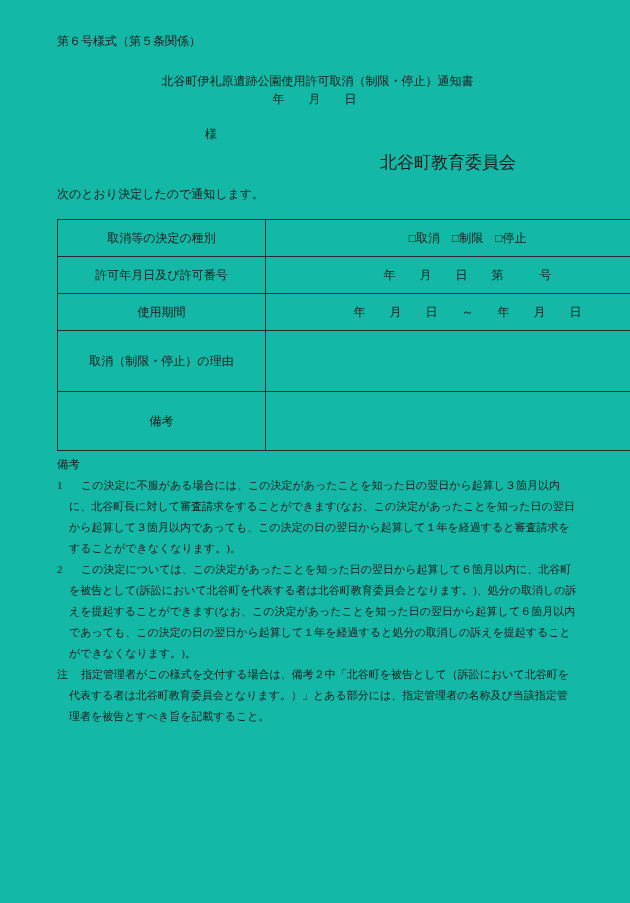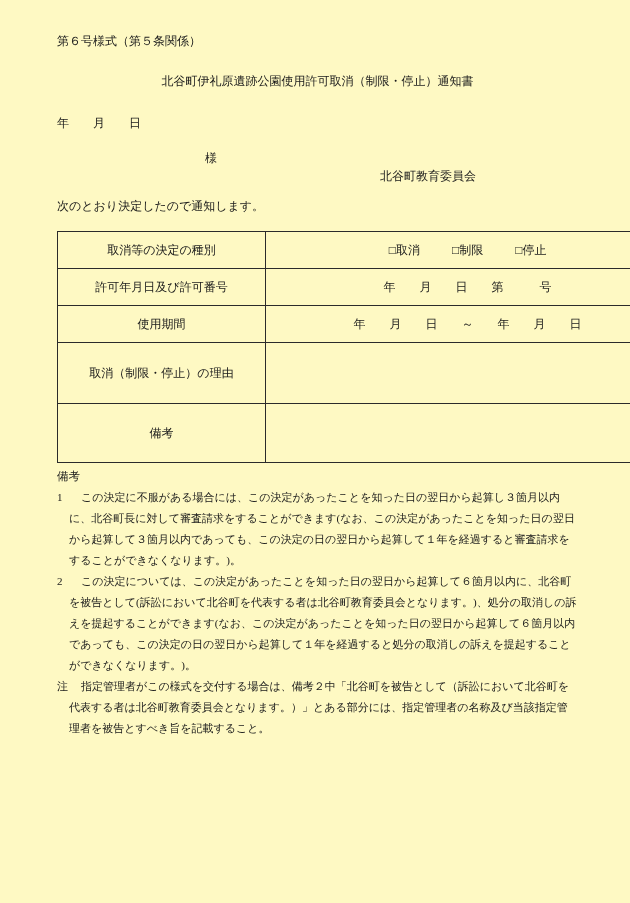--- a/index.html
+++ b/index.html
@@ -1,50 +1,51 @@
 <!DOCTYPE html>
 <html lang="ja"><head>
 <meta charset="utf-8">
 <style>
   html,body{margin:0;padding:0;background:#888;}
   .page{
     position:relative;
     width:630px;height:903px;
     margin:0 auto;
-    background:#fef9c3;
+    background:#14b8a6;
     color:#1a1a1a;
     font-family:"Liberation Serif","DejaVu Serif",serif;
     box-sizing:border-box;
     padding:33px 52px 16px 57px;
     overflow:hidden;
   }
   .form-number{
     font-size:12px;line-height:17px;
   }
   .doc-title{
     font-size:12px;line-height:18px;
     text-align:center;
     margin-top:22px;
     font-weight:normal;
   }
   .date-line{
     font-size:12px;line-height:18px;
-    text-align:left;
+    text-align:center;
     padding-right:6px;
-    margin-top:24px;
     font-family:Liberation Serif, serif;
   }
   .addressee-line{
     font-size:12px;line-height:18px;
     margin-top:17px;
     padding-left:148px;
   }
   .sender-block{
-    font-size:12px;line-height:18px;
+    font-size:17px;line-height:18px;
+    margin-top:12px;
     margin-left:323px;
+    font-family:Liberation Mono, monospace;
   }
   .intro-line{
     font-size:12px;line-height:18px;
     margin-top:12px;
   }
   table.form-table{
     border-collapse:collapse;
     width:613px;
     table-layout:fixed;
     margin-top:16px;
@@ -63,21 +64,21 @@
     text-align:center;
   }
   td.value-cell.blank{
     text-align:left;
   }
   tr.r36 td{height:36px;}
   tr.r60 td{height:60px;}
   tr.r58 td{height:58px;}
   .checkbox-group{
     display:inline-flex;
-    column-gap:32px;
+    column-gap:12px;
   }
   .checkbox-option{white-space:nowrap;}
   .notes{
     margin-top:3px;
     font-size:11px;
     line-height:21px;
   }
   .notes-heading{
     font-size:11.5px;
     line-height:21px;

